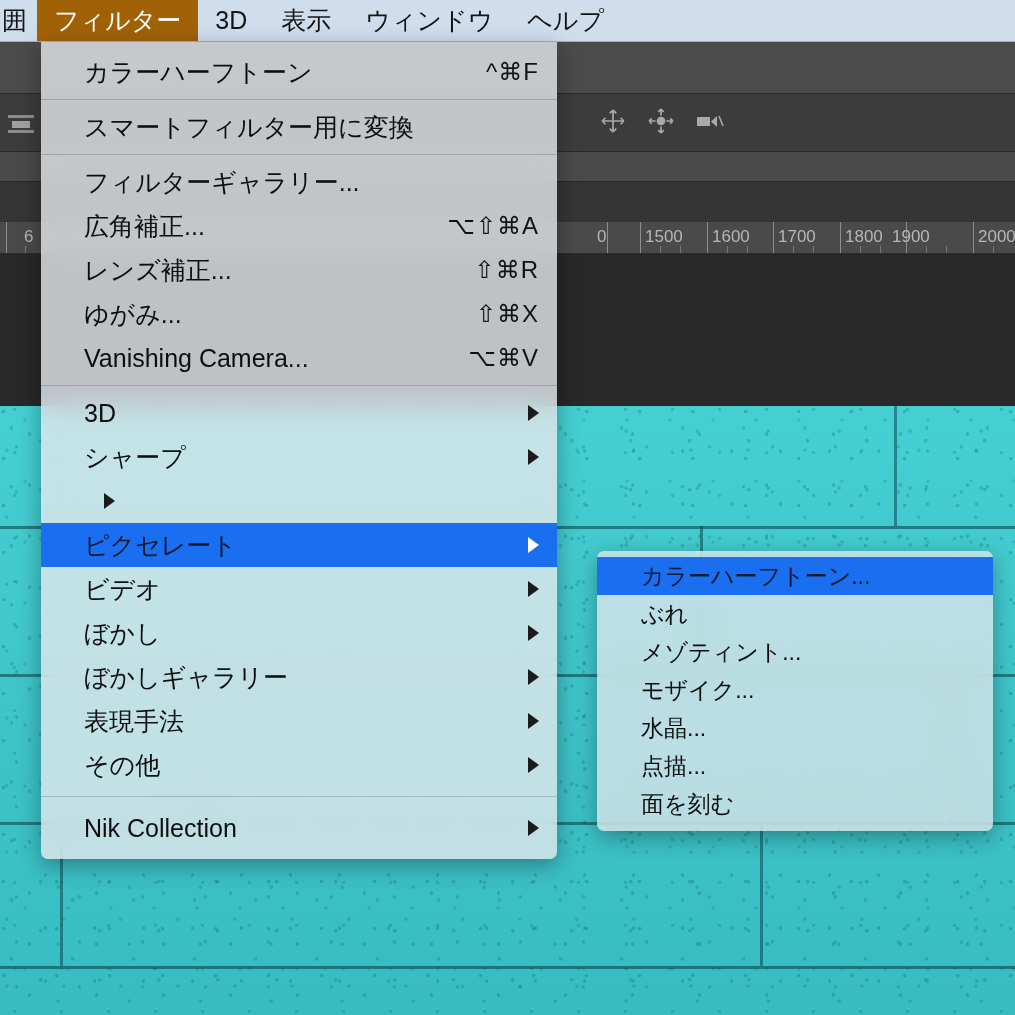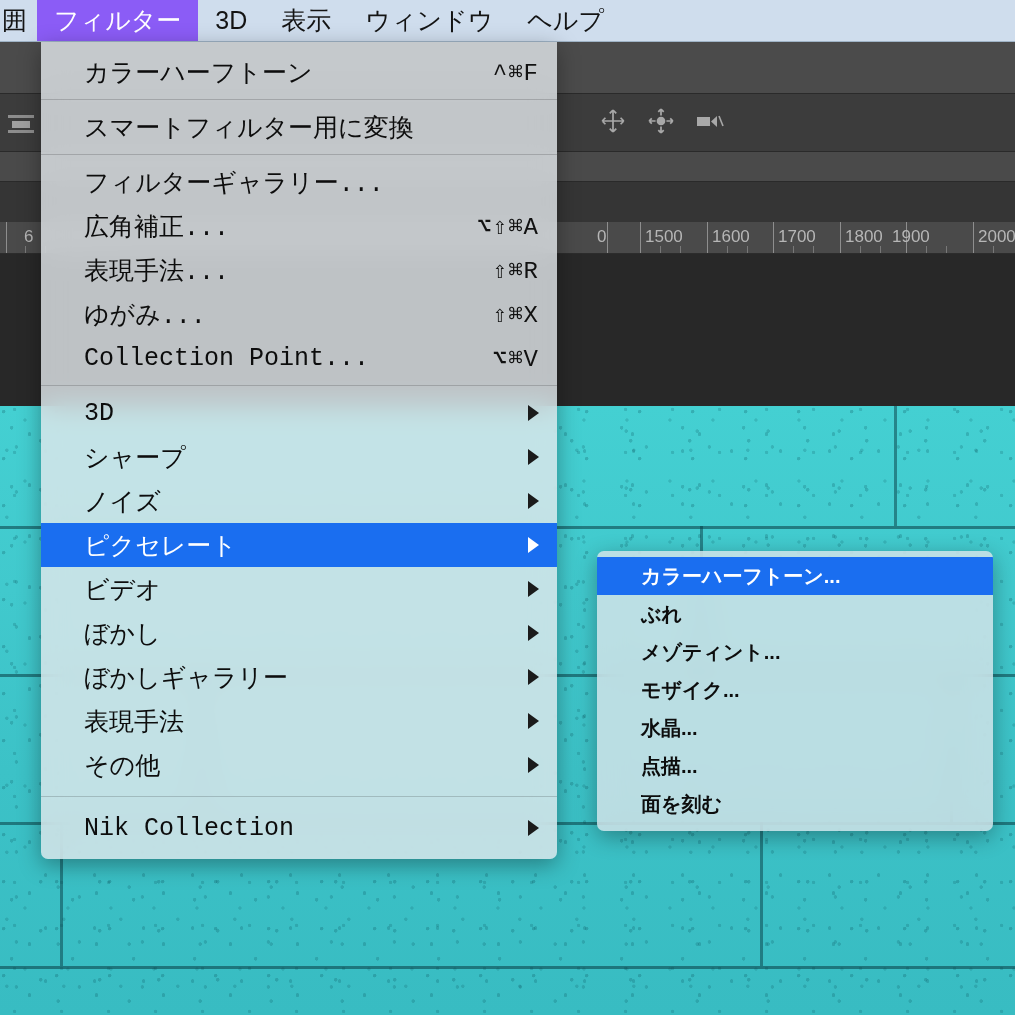--- a/index.html
+++ b/index.html
@@ -97,69 +97,67 @@
     background: #cfdded;
     display: flex; align-items: stretch;
     border-bottom: 1px solid #9fb3c6;
     font-size: 25px;
   }
   .mb-item {
     display: flex; align-items: center; padding: 0 17px;
     color: #141414; white-space: nowrap;
   }
   .mb-item.partial { padding-left: 2px; padding-right: 10px; }
-  .mb-item.active { background: #8b5cf6; color: #ffffff; }
+  .mb-item.active { background: #a16207; color: #ffffff; }
 
   
   .menu {
     position: absolute; left: 41px; top: 42px; width: 516px;
     border-radius: 0 0 7px 7px;
     background: rgba(228,232,236,.80);
     box-shadow: 0 6px 22px rgba(0,0,0,.34);
     overflow: hidden;
     font-size: 25px;
     backdrop-filter: blur(14px);
-    font-family: Liberation Mono, monospace;
   }
   .menu-row {
     position: relative; display: flex; align-items: center;
     height: 38px; padding-left: 43px; padding-right: 18px;
     color: #0d0d0d; white-space: nowrap;
   }
   .menu-row .label { flex: 1 1 auto; }
   .menu-row .shortcut {
     flex: 0 0 auto; font-size: 24px; color: #111; letter-spacing: 1px;
     margin-left: 24px;
   }
   .menu-row.tall { height: 44px; }
   .menu-row.highlight { background: #1a6ef0; }
-  .menu-row.highlight .label { color: #ffffff; }
+  .menu-row.highlight .label { color: #0f172a; }
   .arrow {
     flex: 0 0 auto; width: 0; height: 0;
     border-left: 11px solid #1b1b1b;
     border-top: 8px solid transparent;
     border-bottom: 8px solid transparent;
     margin-left: 20px;
   }
   .menu-row.highlight .arrow { border-left-color: #fff; }
   .sep { height: 1px; background: rgba(0,0,0,.17); margin: 5px 0; }
 
   .menu-spacer-top { height: 8px; }
   .menu-spacer-bot { height: 9px; }
 
   
   .submenu {
     position: absolute; left: 597px; top: 551px; width: 396px;
     border-radius: 7px;
     background: rgba(222,230,234,.78);
     box-shadow: 0 6px 22px rgba(0,0,0,.32);
     overflow: hidden;
-    font-size: 20px;
+    font-size: 23px;
     backdrop-filter: blur(14px);
-    font-weight: bold;
   }
   .submenu .menu-row { padding-left: 44px; height: 38px; }
   .submenu-pad-top { height: 6px; }
   .submenu-pad-bot { height: 8px; }
 </style>
 </head>
 <body>
 
 <div id="root">
 
@@ -283,44 +281,43 @@
 
     <div class="menu-row tall">
       <span class="label">フィルターギャラリー...</span>
       <span class="shortcut"></span>
     </div>
     <div class="menu-row tall">
       <span class="label">広角補正...</span>
       <span class="shortcut">⌥⇧⌘A</span>
     </div>
     <div class="menu-row tall">
-      <span class="label">表現手法...</span>
+      <span class="label">レンズ補正...</span>
       <span class="shortcut">⇧⌘R</span>
     </div>
     <div class="menu-row tall">
       <span class="label">ゆがみ...</span>
       <span class="shortcut">⇧⌘X</span>
     </div>
     <div class="menu-row tall">
-      <span class="label">Collection Point...</span>
+      <span class="label">Vanishing Camera...</span>
       <span class="shortcut">⌥⌘V</span>
     </div>
 
     <div class="sep"></div>
 
     <div class="menu-row tall">
       <span class="label">3D</span>
       <span class="arrow"></span>
     </div>
     <div class="menu-row tall">
       <span class="label">シャープ</span>
       <span class="arrow"></span>
     </div>
     <div class="menu-row tall">
-      <span class="label">ノイズ</span>
       <span class="arrow"></span>
     </div>
     <div class="menu-row tall highlight">
       <span class="label">ピクセレート</span>
       <span class="arrow"></span>
     </div>
     <div class="menu-row tall">
       <span class="label">ビデオ</span>
       <span class="arrow"></span>
     </div>

